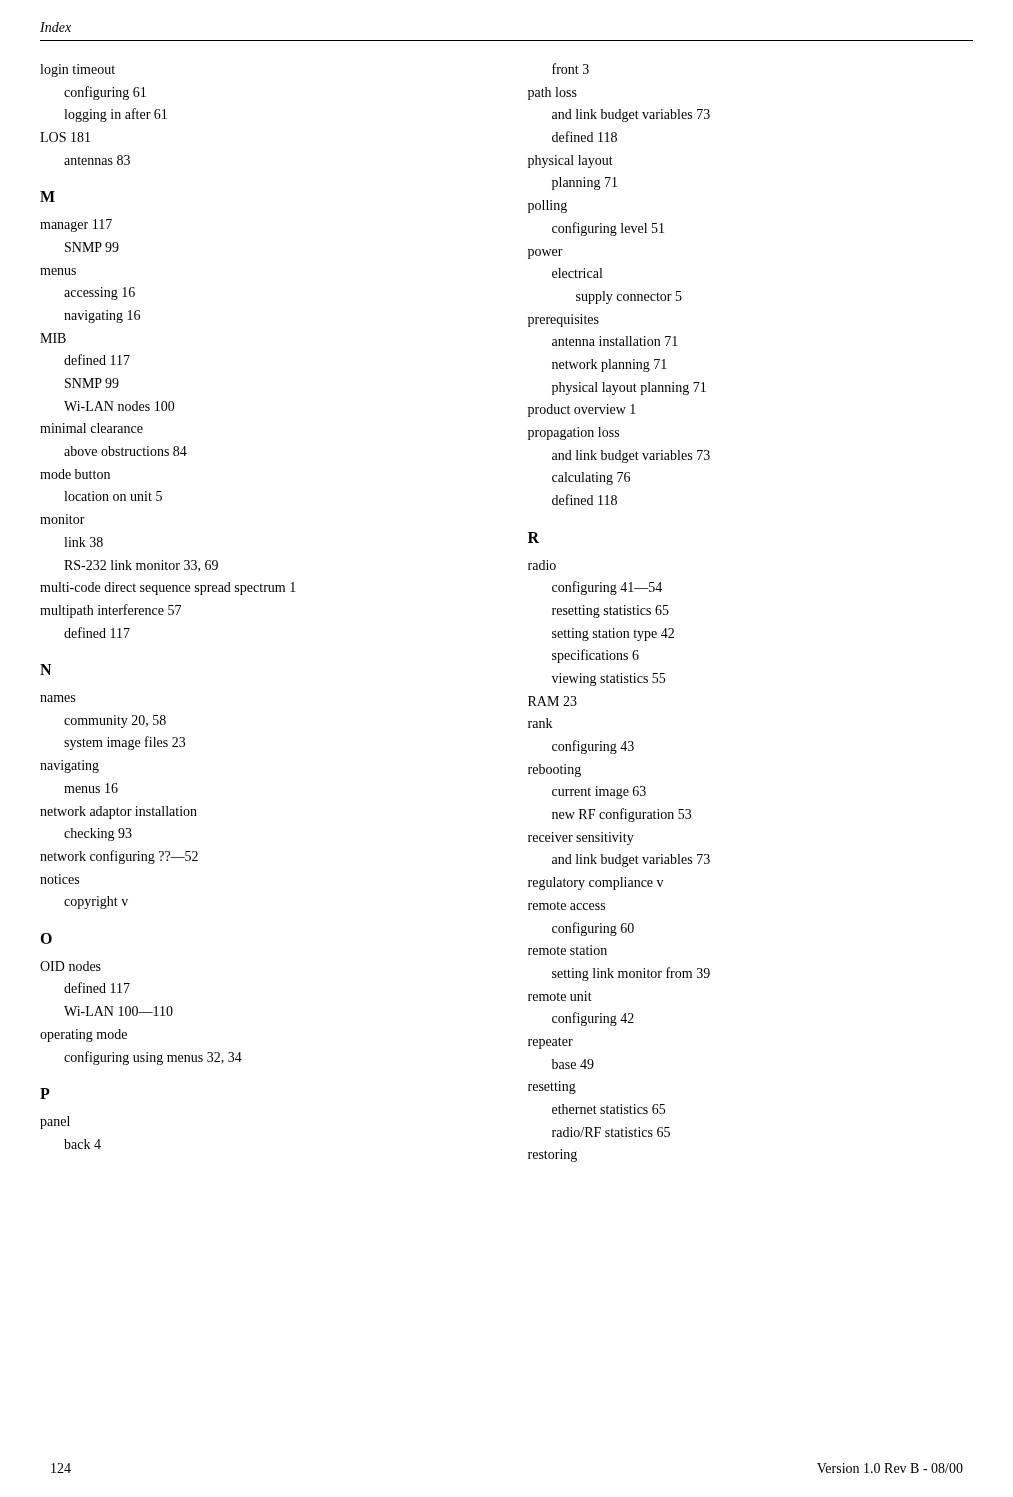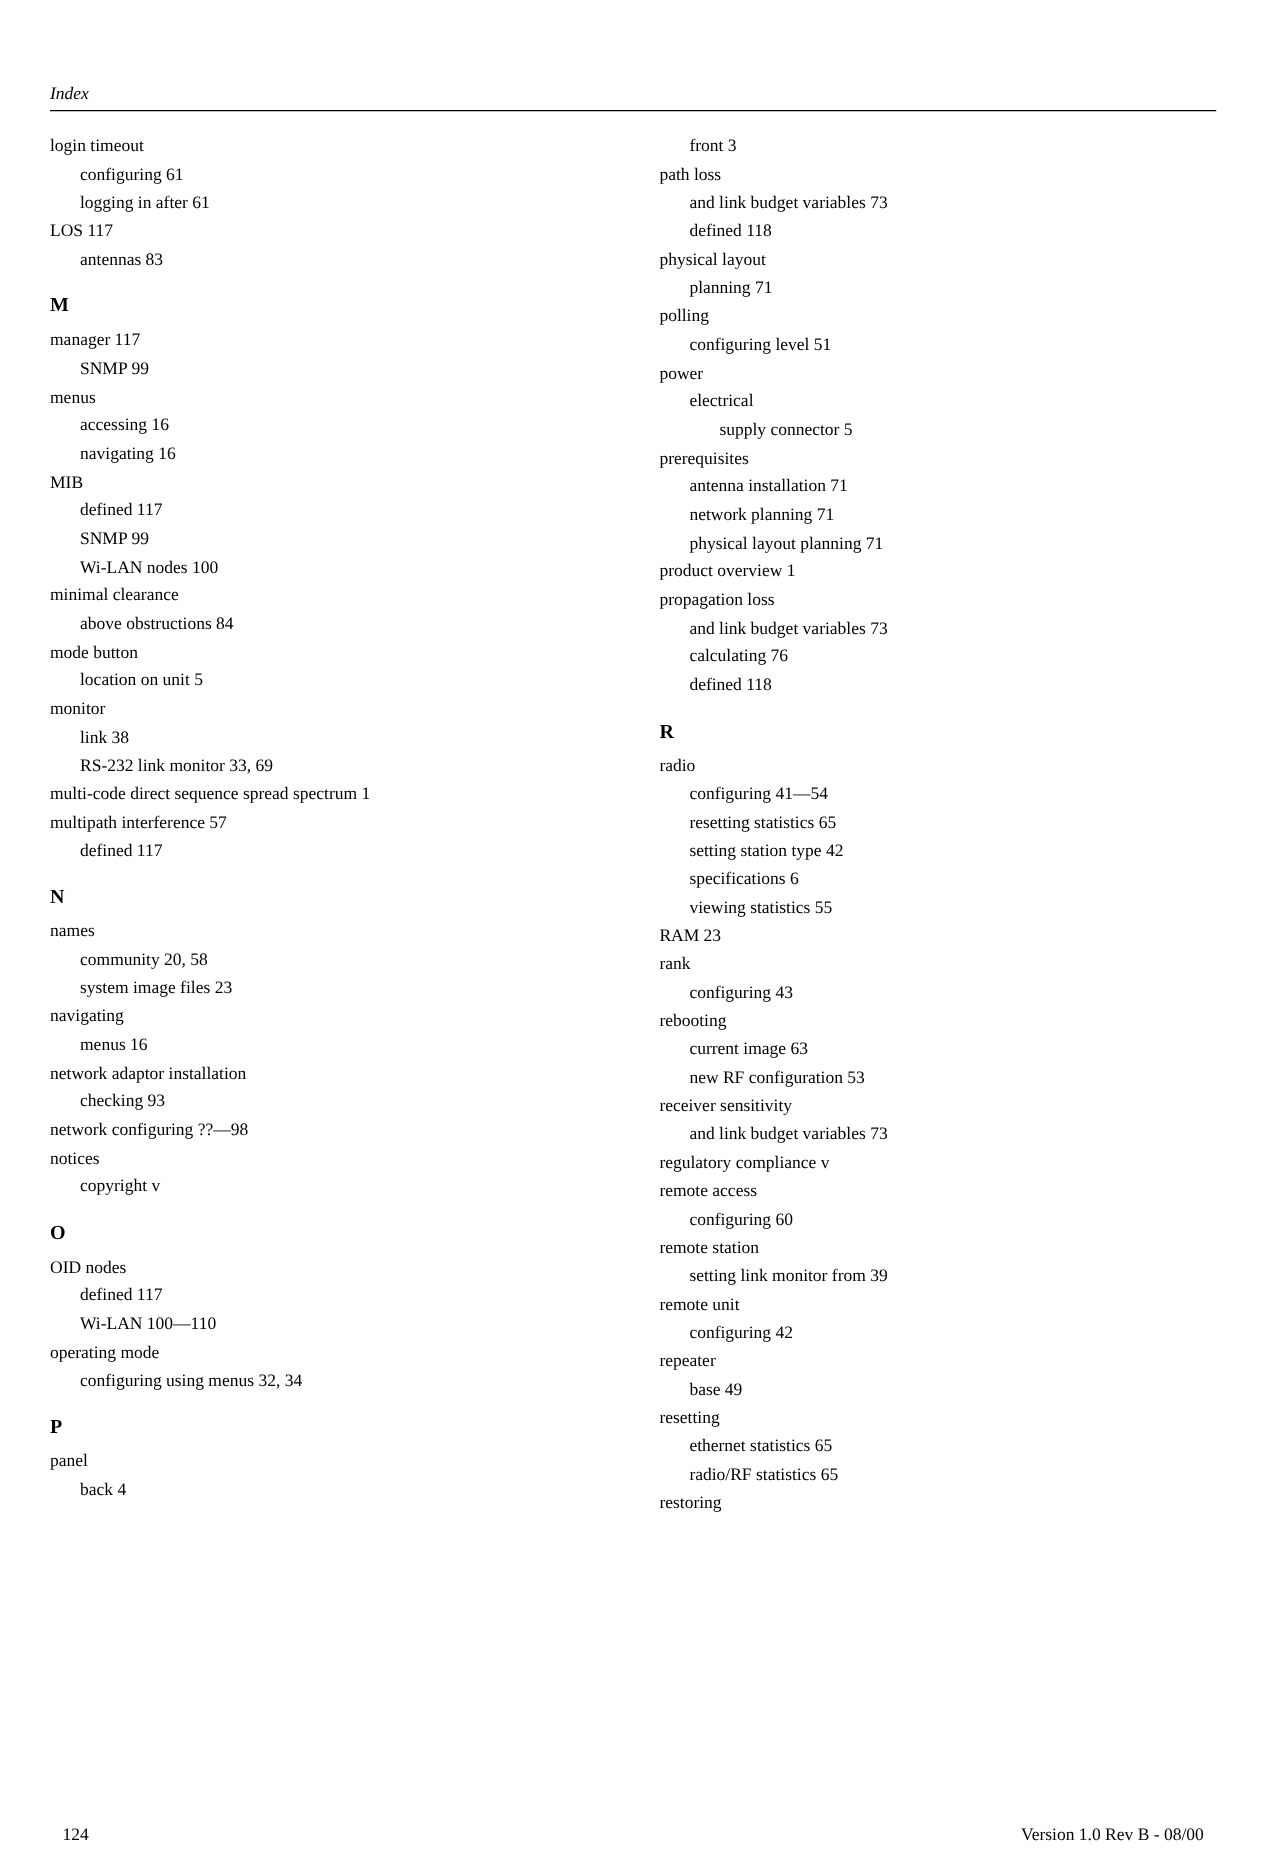--- a/index.html
+++ b/index.html
@@ -11,21 +11,20 @@
       font-family: "Times New Roman", Times, serif;
       font-size: 14px;
       background: #fff;
       color: #000;
       width: 1013px;
       min-height: 1497px;
       position: relative;
     }
     .page-container {
       padding: 20px 40px 40px 40px;
-      margin-top: 48px;
     }
     .page-header {
       border-bottom: 1.5px solid #000;
       padding-bottom: 4px;
       margin-bottom: 18px;
     }
     .header-title {
       font-size: 14px;
       font-style: italic;
     }
@@ -75,21 +74,21 @@
 <div class="page-container">
   <div class="page-header">
     <span class="header-title">Index</span>
   </div>
 
   <div class="content-columns">
     <div class="column" id="left-col">
         <div class="index-entry entry-l0">login timeout</div>
         <div class="index-entry entry-l1">configuring 61</div>
         <div class="index-entry entry-l1">logging in after 61</div>
-        <div class="index-entry entry-l0">LOS 117</div>
+        <div class="index-entry entry-l0">LOS 181</div>
         <div class="index-entry entry-l1">antennas 83</div>
         <div class="section-letter">M</div>
         <div class="index-entry entry-l0">manager 117</div>
         <div class="index-entry entry-l1">SNMP 99</div>
         <div class="index-entry entry-l0">menus</div>
         <div class="index-entry entry-l1">accessing 16</div>
         <div class="index-entry entry-l1">navigating 16</div>
         <div class="index-entry entry-l0">MIB</div>
         <div class="index-entry entry-l1">defined 117</div>
         <div class="index-entry entry-l1">SNMP 99</div>
@@ -105,21 +104,21 @@
         <div class="index-entry entry-l0">multipath interference 57</div>
         <div class="index-entry entry-l1">defined 117</div>
         <div class="section-letter">N</div>
         <div class="index-entry entry-l0">names</div>
         <div class="index-entry entry-l1">community 20, 58</div>
         <div class="index-entry entry-l1">system image files 23</div>
         <div class="index-entry entry-l0">navigating</div>
         <div class="index-entry entry-l1">menus 16</div>
         <div class="index-entry entry-l0">network adaptor installation</div>
         <div class="index-entry entry-l1">checking 93</div>
-        <div class="index-entry entry-l0">network configuring ??—98</div>
+        <div class="index-entry entry-l0">network configuring ??—52</div>
         <div class="index-entry entry-l0">notices</div>
         <div class="index-entry entry-l1">copyright v</div>
         <div class="section-letter">O</div>
         <div class="index-entry entry-l0">OID nodes</div>
         <div class="index-entry entry-l1">defined 117</div>
         <div class="index-entry entry-l1">Wi-LAN 100—110</div>
         <div class="index-entry entry-l0">operating mode</div>
         <div class="index-entry entry-l1">configuring using menus 32, 34</div>
         <div class="section-letter">P</div>
         <div class="index-entry entry-l0">panel</div>

